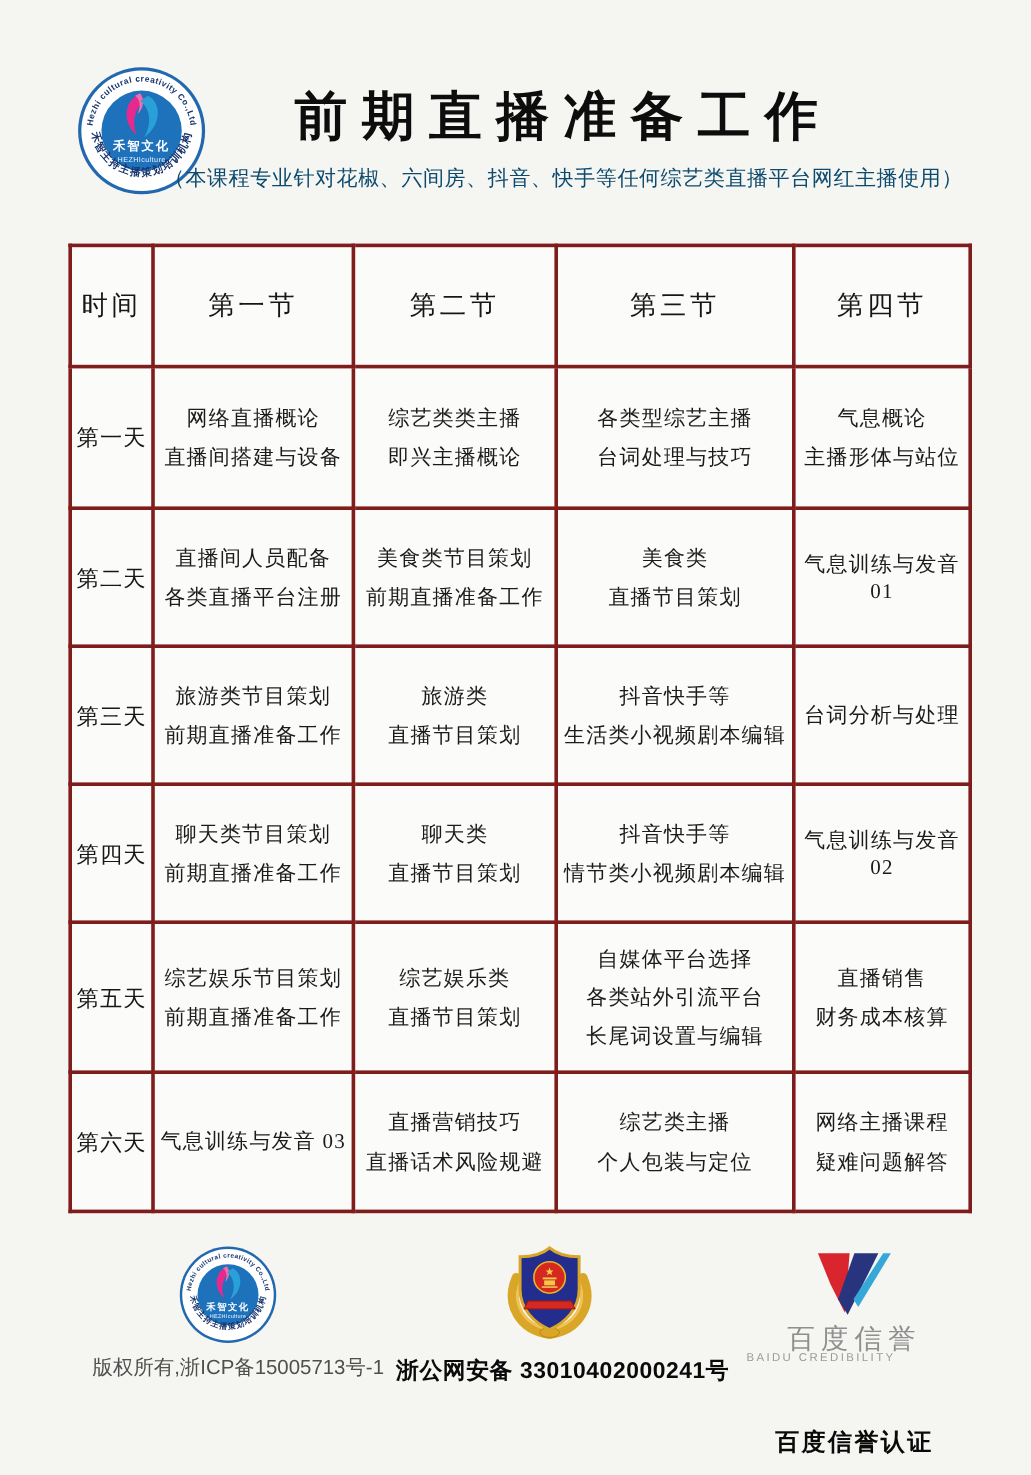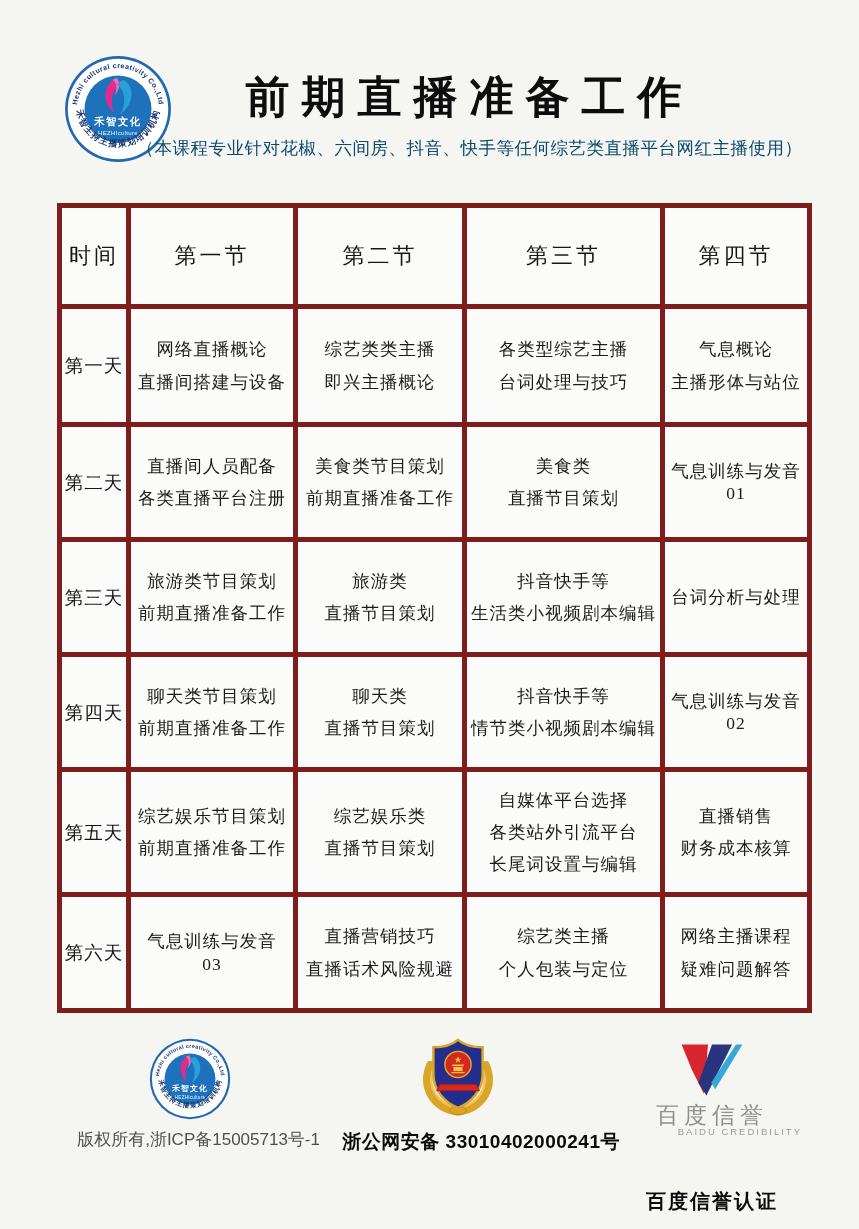--- a/index.html
+++ b/index.html
@@ -21,47 +21,47 @@
     position:absolute; left:100px; right:20px; top:136px;
     text-align:center; font-size:17.5px; color:#0c4a6e; letter-spacing:0.5px;
     white-space:nowrap;
   }
   
   #course-table{
     position:absolute; left:57px; top:203px; width:750px; height:802px;
     border-collapse:collapse; table-layout:fixed;
   }
   #course-table th, #course-table td{
-    border:5px solid #7f1d1d; background:#fbfbfa;
+    border:3px solid #7f1d1d; background:#fbfbfa;
     text-align:center; vertical-align:middle; padding:0;
   }
   #course-table th{font-size:22px; font-weight:normal; letter-spacing:3px; color:#161616;}
   #course-table td.day-cell{font-size:18.5px; letter-spacing:1px; color:#161616;}
   .cell-line{font-size:17.5px; line-height:1.26; margin:10px 4px; letter-spacing:1px; color:#1b1b1b;}
   
   .ftr-logo{position:absolute; left:149px; top:1038px; width:82px; height:82px;}
   #copyright{
     position:absolute; left:60px; top:1128px; width:260px; text-align:right;
     font-family:"Liberation Sans","DejaVu Sans",sans-serif;
     font-size:17px; color:#4f4f4f;
   }
   .police-badge{position:absolute; left:417px; top:1034px; width:82px; height:84px;}
   #police-no{
-    position:absolute; left:330px; top:1129px; width:290px; text-align:right;
+    position:absolute; left:330px; top:1129px; width:290px; text-align:left;
     font-family:"Liberation Sans","DejaVu Sans",sans-serif;
     font-size:19px; font-weight:bold; color:#0a0a0a; letter-spacing:0.5px;
   }
   .baidu-v{position:absolute; left:672px; top:1040px; width:80px; height:60px;}
   #baidu-cn{
     position:absolute; left:622px; top:1100px; width:180px; text-align:center;
     font-family:"Liberation Sans","DejaVu Sans",sans-serif;
     font-size:23px; color:#8f8f8f; letter-spacing:5px;
   }
   #baidu-en{
-    position:absolute; left:622px; top:1126px; width:180px; text-align:right;
+    position:absolute; left:622px; top:1126px; width:180px; text-align:left;
     font-family:"Liberation Sans","DejaVu Sans",sans-serif;
     font-size:9.5px; color:#9a9a9a; letter-spacing:2px;
   }
   #baidu-cert{
     position:absolute; left:622px; top:1188px; width:180px; text-align:center;
     font-family:"Liberation Sans","DejaVu Sans",sans-serif;
     font-size:20px; font-weight:bold; color:#0a0a0a; letter-spacing:2px;
   }
   .logo-arc-top{font-family:"Liberation Sans","DejaVu Sans",sans-serif; font-size:6.6px; font-weight:bold; fill:#17356e; letter-spacing:0.4px;}
   .logo-arc-bottom{font-size:8.2px; font-weight:bold; fill:#17356e; letter-spacing:1px;}

